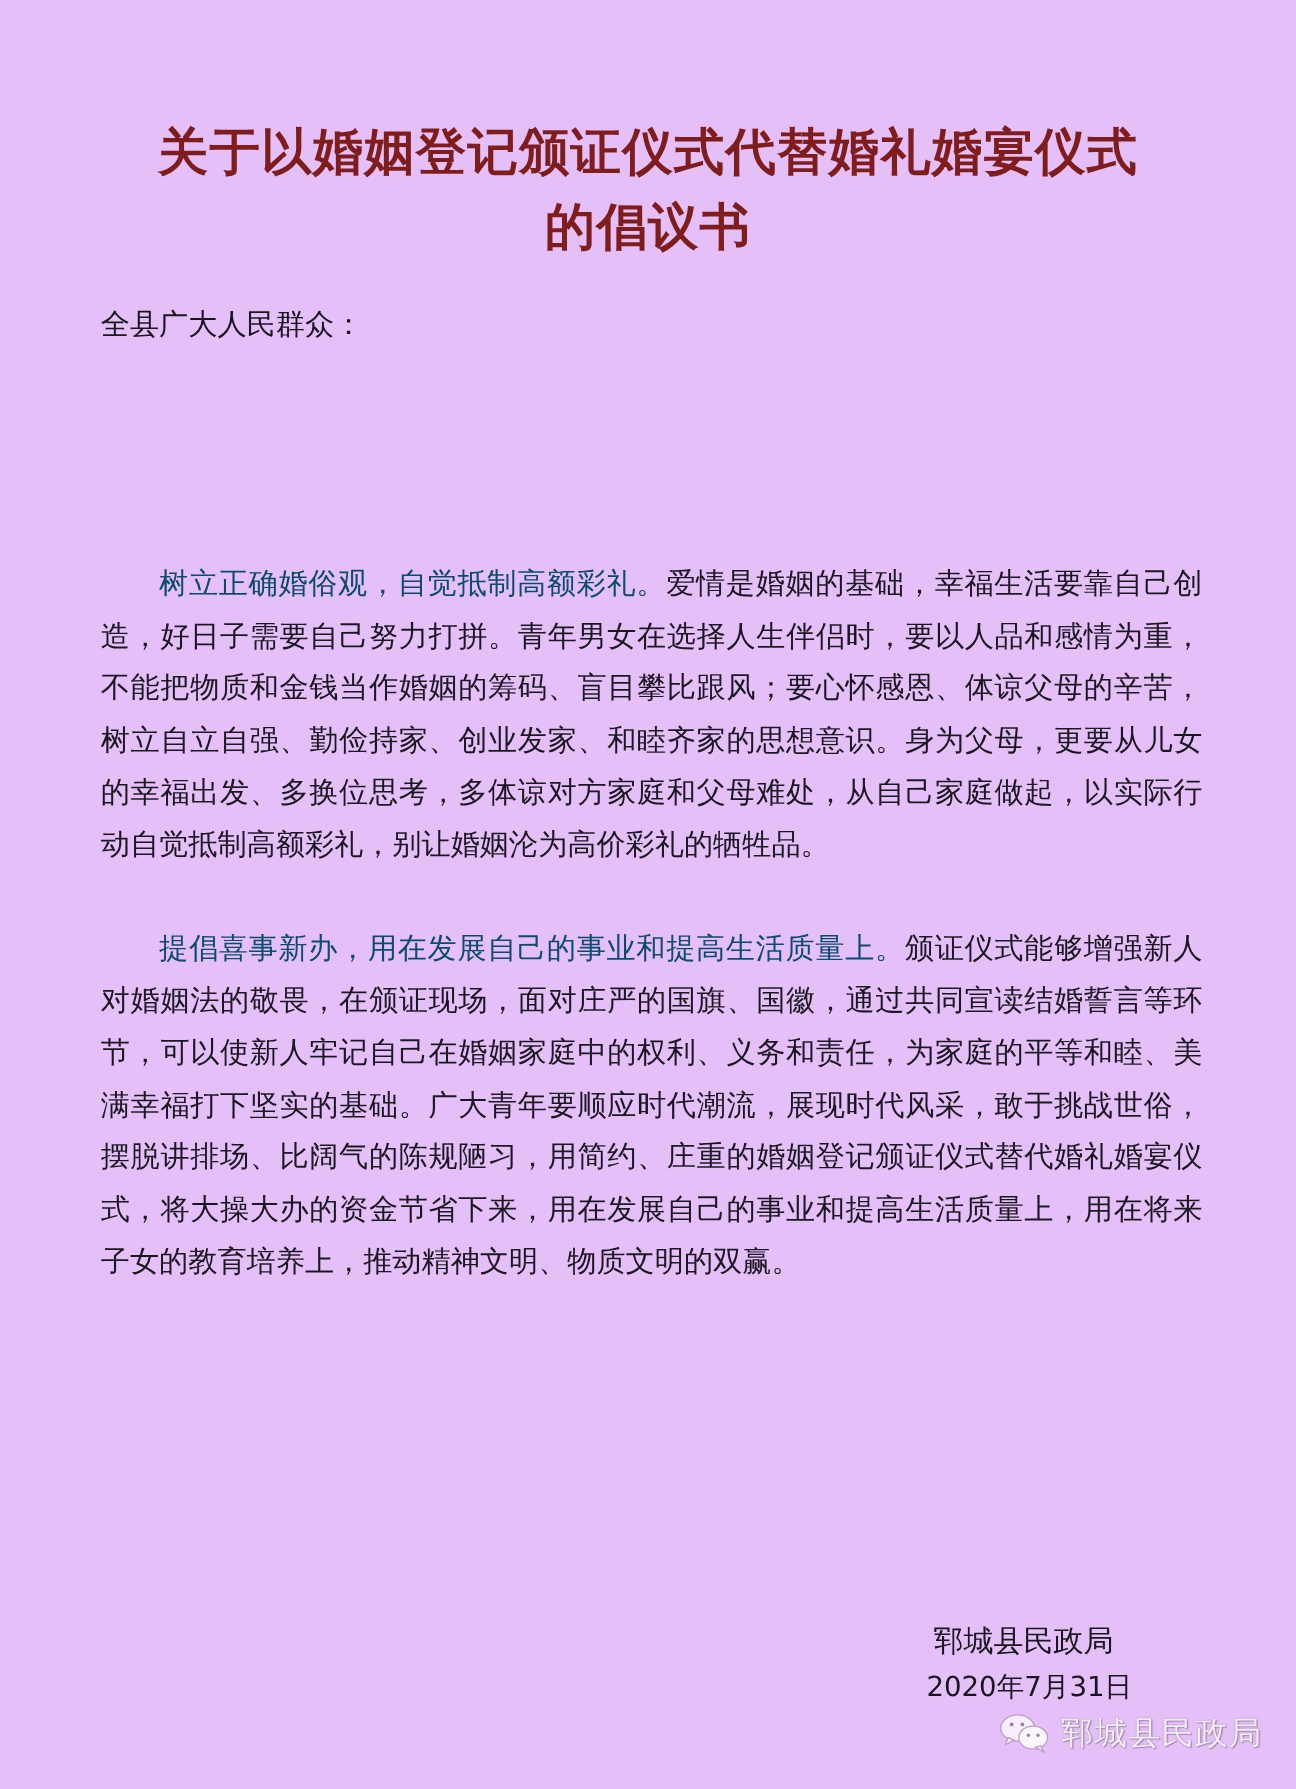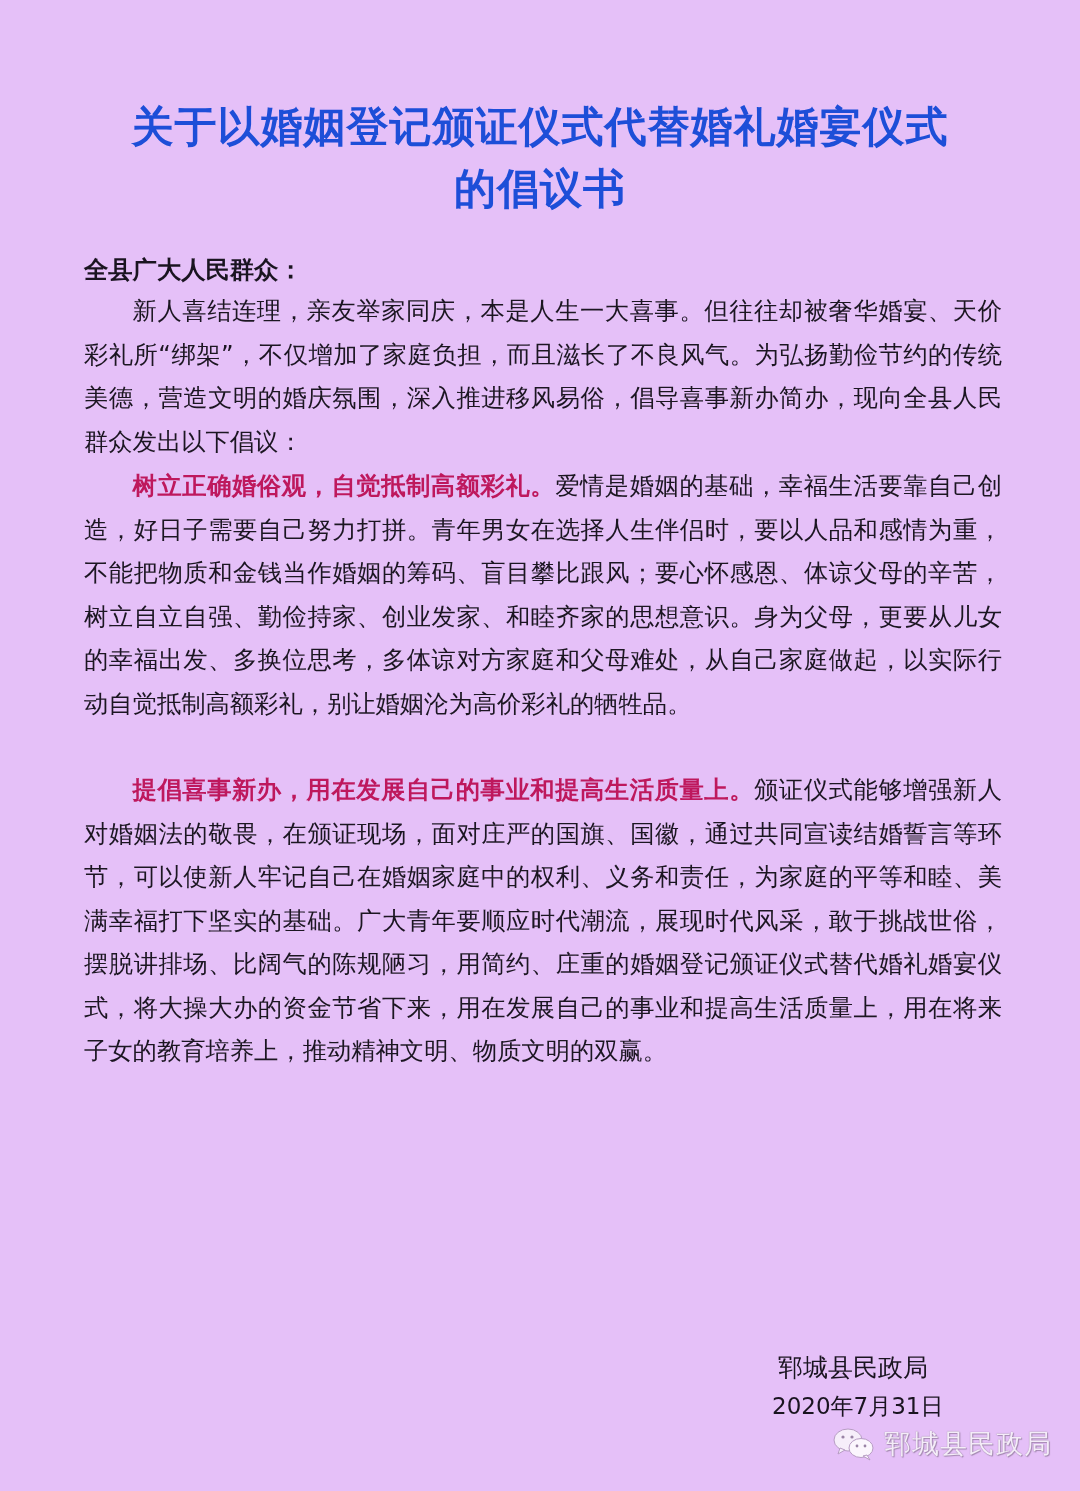--- a/index.html
+++ b/index.html
@@ -24,21 +24,21 @@
     }
     .title {
       position: absolute;
       left: 0;
       width: 1080px;
       text-align: center;
       font-family: "DejaVu Serif", "Liberation Serif", serif;
       font-weight: bold;
       font-size: 42px;
       line-height: 54px;
-      color: #1d4ed8;
+      color: #7f1d1d;
       letter-spacing: 1px;
       margin: 0;
     }
     .title-line1 { top: 100px; }
     .title-line2 { top: 162px; }
     .body-text {
       position: absolute;
       left: 84px;
       width: 918px;
       font-size: 24.3px;
@@ -48,32 +48,31 @@
       text-justify: inter-character;
       color: #1c1622;
     }
     .salutation {
       position: absolute;
       left: 84px;
       top: 248px;
       font-size: 24.3px;
       line-height: 43.5px;
       margin: 0;
-      font-weight: bold;
     }
     .para {
       text-indent: 2em;
     }
     .p1 { top: 289px; }
     .p2 { top: 464px; }
     .p3 { top: 768px; }
     .p4 { top: 1117px; }
     .lead {
-      font-weight: bold;
-      color: #be185d;
+      font-weight: normal;
+      color: #0c4a6e;
     }
     .sig-org {
       position: absolute;
       left: 778px;
       top: 1350px;
       font-size: 25px;
       line-height: 36px;
       margin: 0;
     }
     .sig-date {
@@ -108,21 +107,20 @@
 </head>
 <body>
 
 <div class="page">
 
   <h1 class="title title-line1">关于以婚姻登记颁证仪式代替婚礼婚宴仪式</h1>
   <h1 class="title title-line2">的倡议书</h1>
 
   <p class="salutation">全县广大人民群众：</p>
 
-  <p class="body-text para p1"><span class="lead"></span><span>新人喜结连理，亲友举家同庆，本是人生一大喜事。但往往却被奢华婚宴、天价彩礼所“绑架”，不仅增加了家庭负担，而且滋长了不良风气。为弘扬勤俭节约的传统美德，营造文明的婚庆氛围，深入推进移风易俗，倡导喜事新办简办，现向全县人民群众发出以下倡议：</span></p>
 
   <p class="body-text para p2"><span class="lead">树立正确婚俗观，自觉抵制高额彩礼。</span><span>爱情是婚姻的基础，幸福生活要靠自己创造，好日子需要自己努力打拼。青年男女在选择人生伴侣时，要以人品和感情为重，不能把物质和金钱当作婚姻的筹码、盲目攀比跟风；要心怀感恩、体谅父母的辛苦，树立自立自强、勤俭持家、创业发家、和睦齐家的思想意识。身为父母，更要从儿女的幸福出发、多换位思考，多体谅对方家庭和父母难处，从自己家庭做起，以实际行动自觉抵制高额彩礼，别让婚姻沦为高价彩礼的牺牲品。</span></p>
 
   <p class="body-text para p3"><span class="lead">提倡喜事新办，用在发展自己的事业和提高生活质量上。</span><span>颁证仪式能够增强新人对婚姻法的敬畏，在颁证现场，面对庄严的国旗、国徽，通过共同宣读结婚誓言等环节，可以使新人牢记自己在婚姻家庭中的权利、义务和责任，为家庭的平等和睦、美满幸福打下坚实的基础。广大青年要顺应时代潮流，展现时代风采，敢于挑战世俗，摆脱讲排场、比阔气的陈规陋习，用简约、庄重的婚姻登记颁证仪式替代婚礼婚宴仪式，将大操大办的资金节省下来，用在发展自己的事业和提高生活质量上，用在将来子女的教育培养上，推动精神文明、物质文明的双赢。</span></p>
 
 
   <p class="sig-org">郓城县民政局</p>
   <p class="sig-date">2020年7月31日</p>
 
   <div class="watermark">

